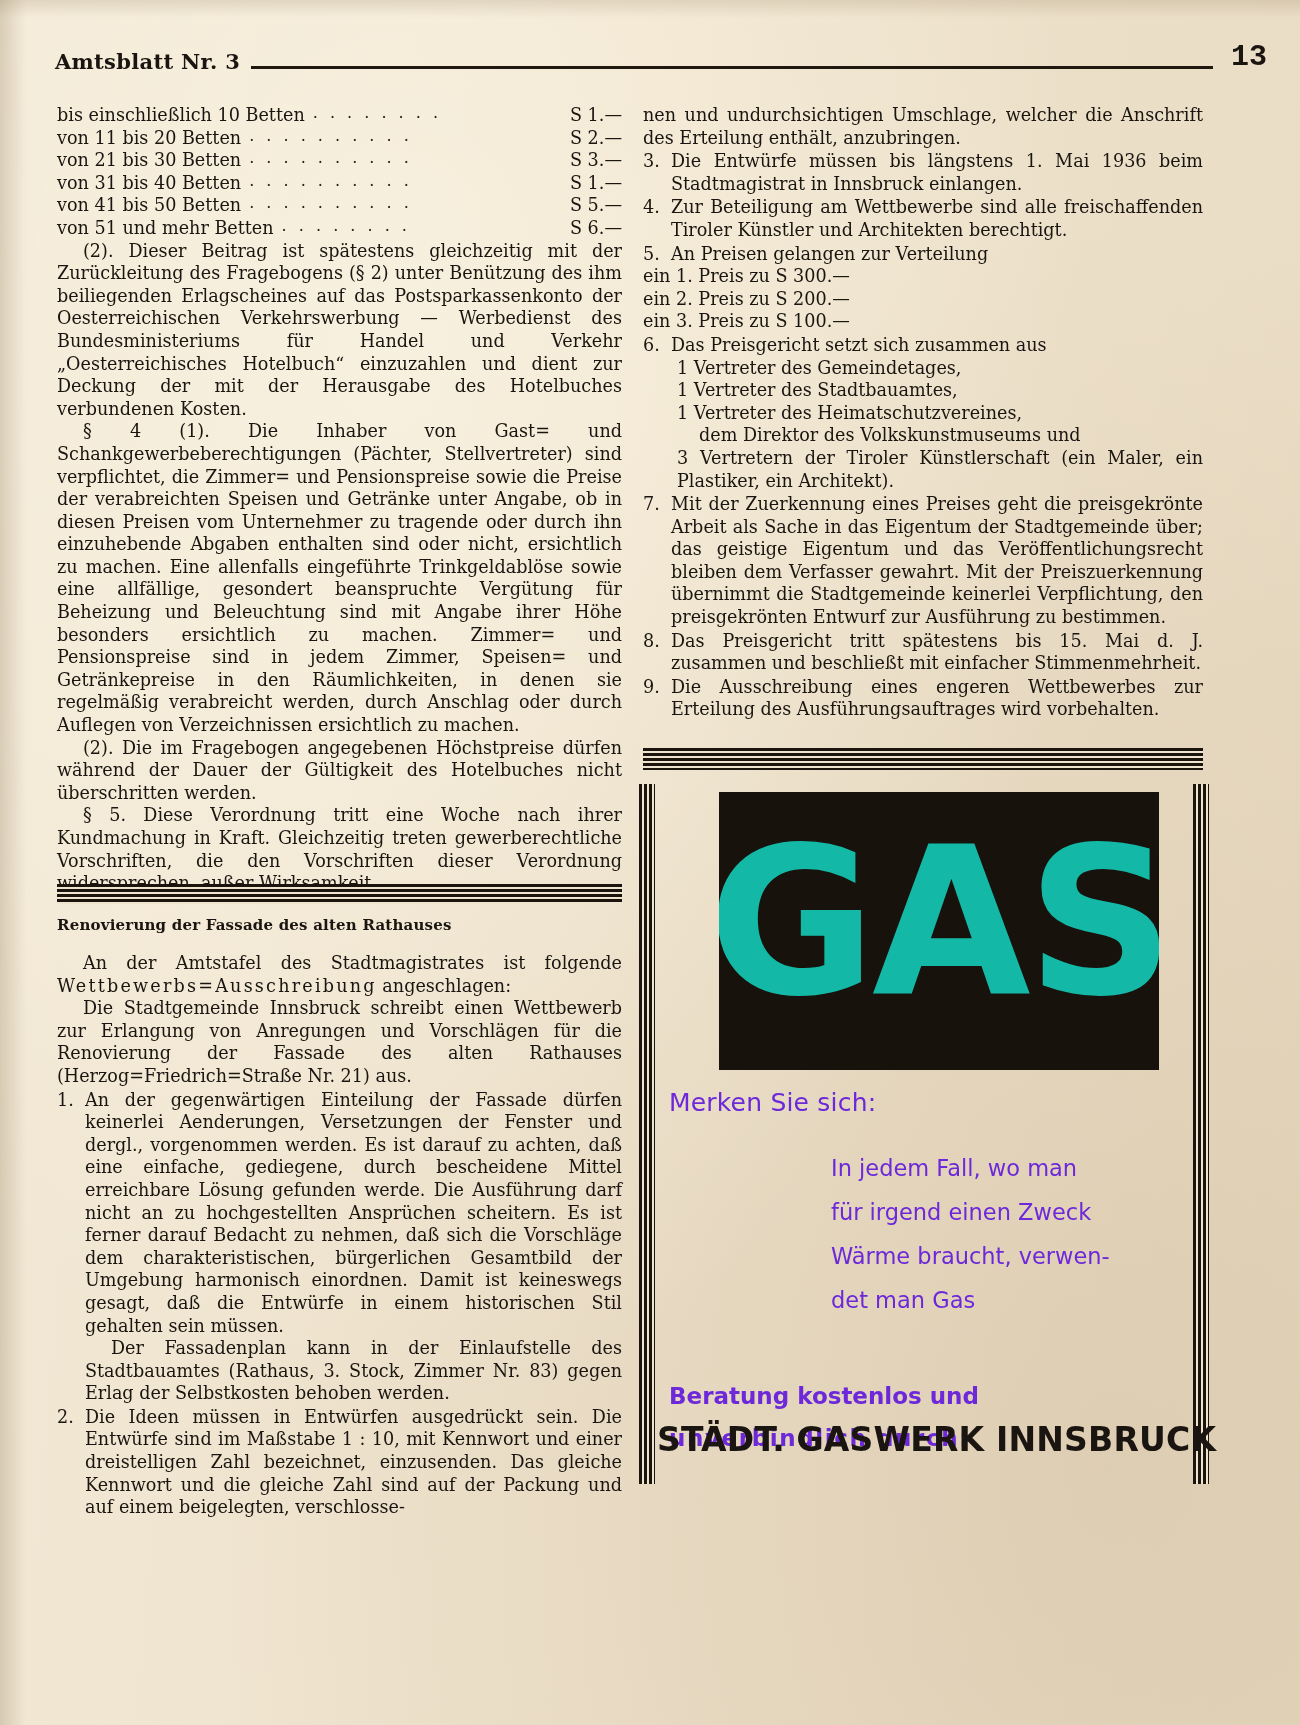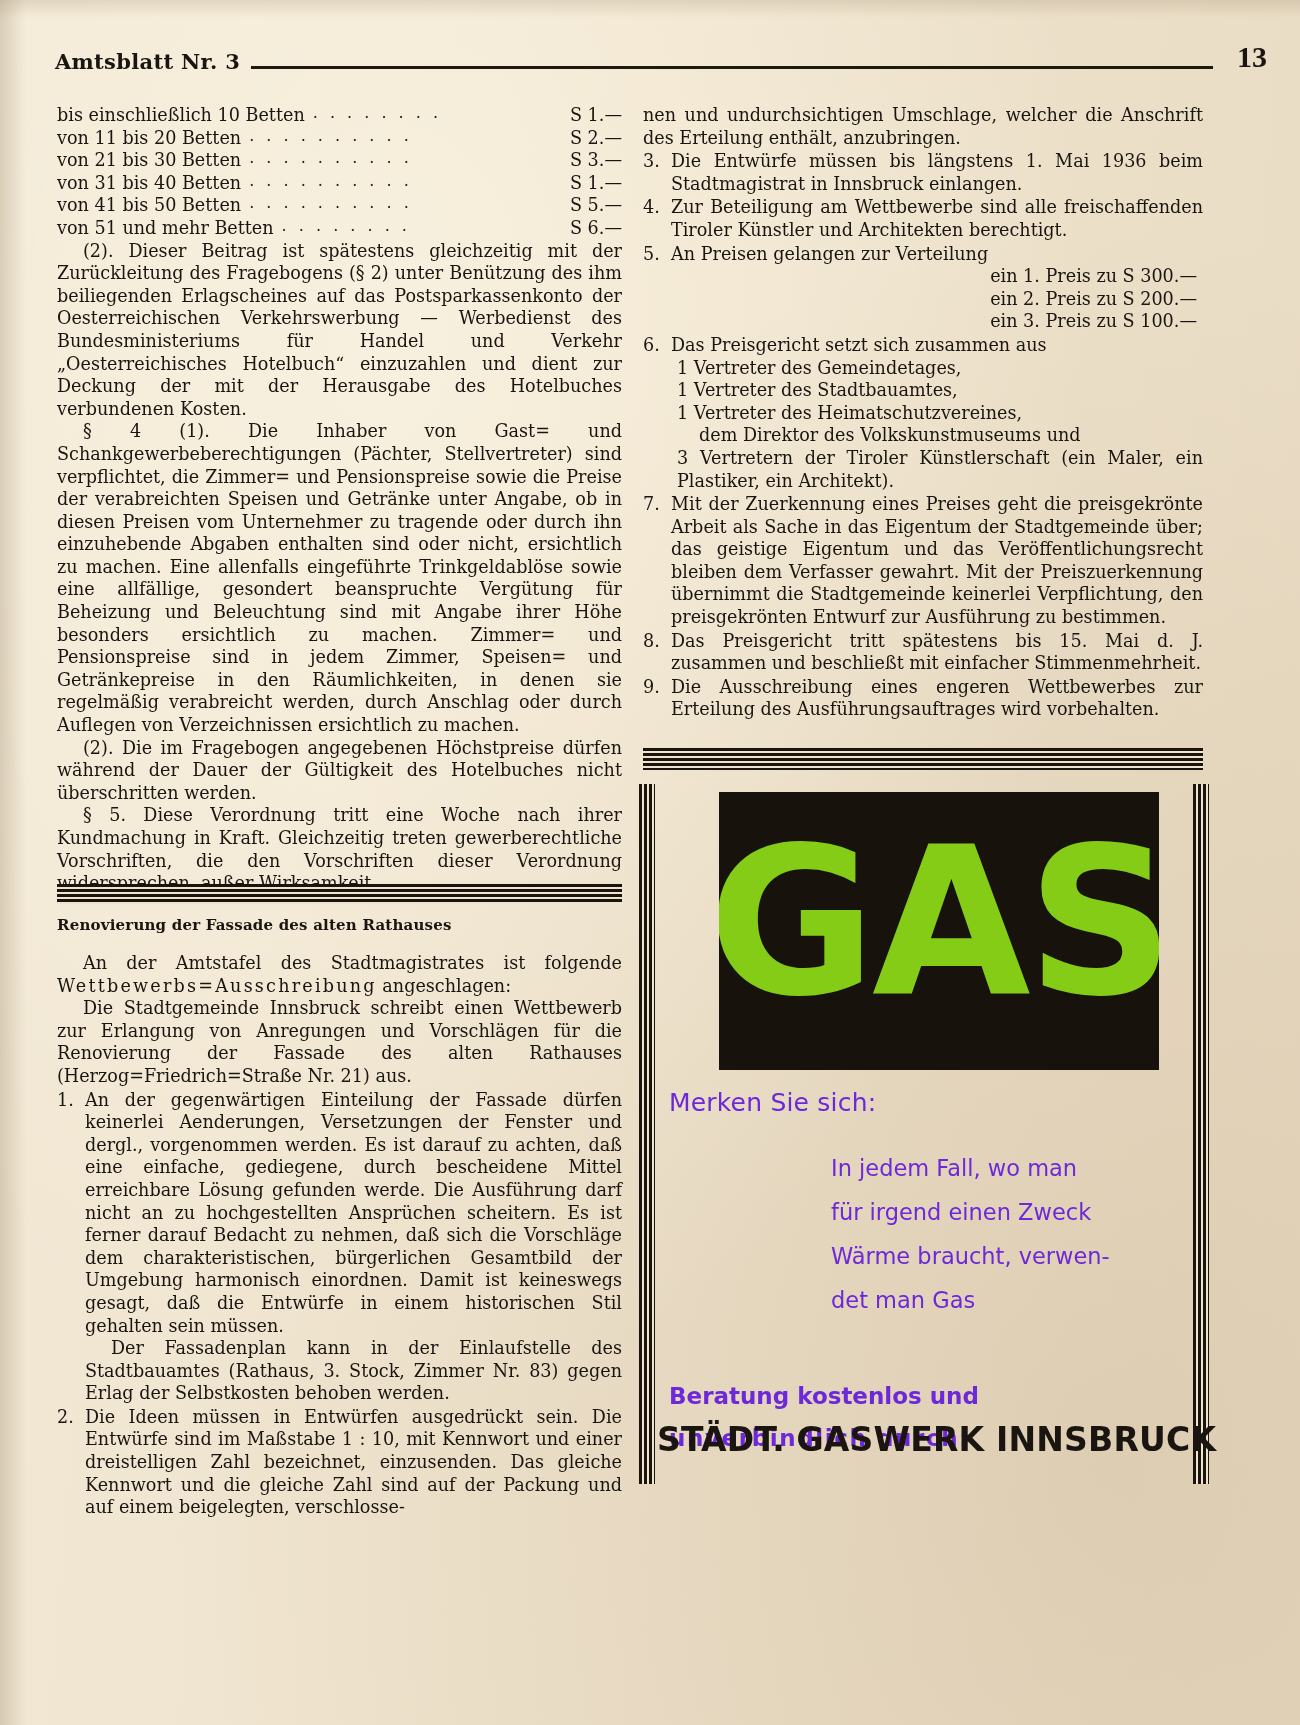--- a/index.html
+++ b/index.html
@@ -40,21 +40,21 @@
     font-size:21px;
     letter-spacing:0.3px;
     position:absolute;left:0;top:5px;
     white-space:nowrap;
   }
   .masthead .rule{
     position:absolute;left:196px;right:54px;top:22px;height:3px;background:#20190f;
   }
   .masthead .pageno{
     position:absolute;right:0;top:-4px;
-    font-family:Liberation Serif, serif;
+    font-family:Liberation Mono, monospace;
     font-weight:700;font-size:30px;text-align:right;
   }
   
   .col{
     position:absolute;
     font-size:17.6px;
     line-height:1.285;
     text-align:justify;
     hyphens:manual;
   }
@@ -79,21 +79,21 @@
   }
   .pl-row .amt{flex:0 0 auto;min-width:62px;text-align:right;}
   
   .num{
     display:flex;
     margin-top:1px;
   }
   .num .n{flex:0 0 28px;text-align:left;}
   .num .tx{flex:1 1 auto;text-align:justify;}
   .sub{margin-left:34px;}
-  .center-right{text-align:right;padding-right:6px;}
+  .center-right{padding-right:6px;}
   
   .thickbar{
     position:absolute;
     background:
       repeating-linear-gradient(180deg,#1b150d 0 3px,#efe4cf 3px 5px);
   }
   .headline{
     position:absolute;
     font-family:"DejaVu Serif", serif;
     font-weight:700;
@@ -118,21 +118,21 @@
     background:repeating-linear-gradient(90deg,#1b150d 0 3px,#efe4cf 3px 5px);
   }
   .gasbox{
     position:absolute;left:76px;top:44px;width:440px;height:278px;
     background:#17120b;
     overflow:hidden;
   }
   .gasbox .gas{
     position:absolute;left:50%;top:50%;
     transform:translate(-50%,-54%);
-    color:#84cc16;
+    color:#14b8a6;
     font-family:"DejaVu Sans", sans-serif;
     font-weight:700;
     font-size:205px;
     letter-spacing:-4px;
     line-height:1;
   }
   .ad-text{
     position:absolute;left:10px;top:340px;width:556px;
     font-family:"DejaVu Sans", sans-serif;
     color:#6d28d9;

